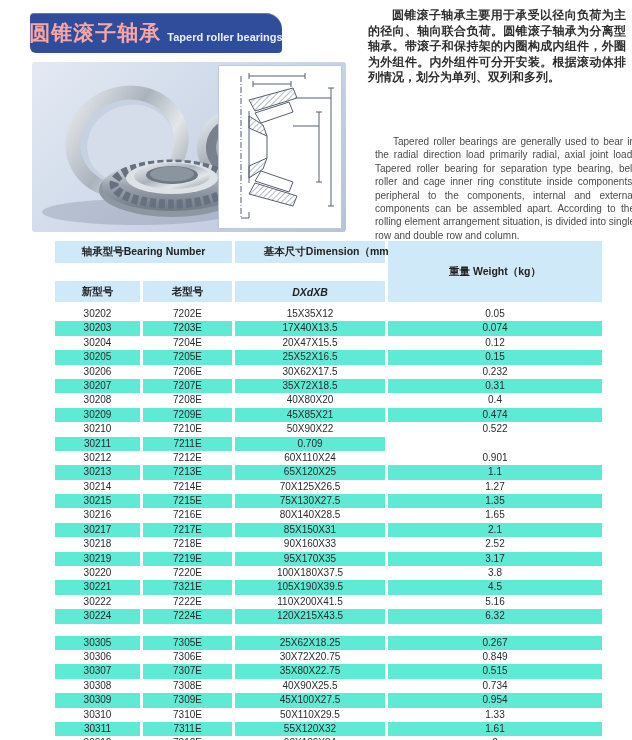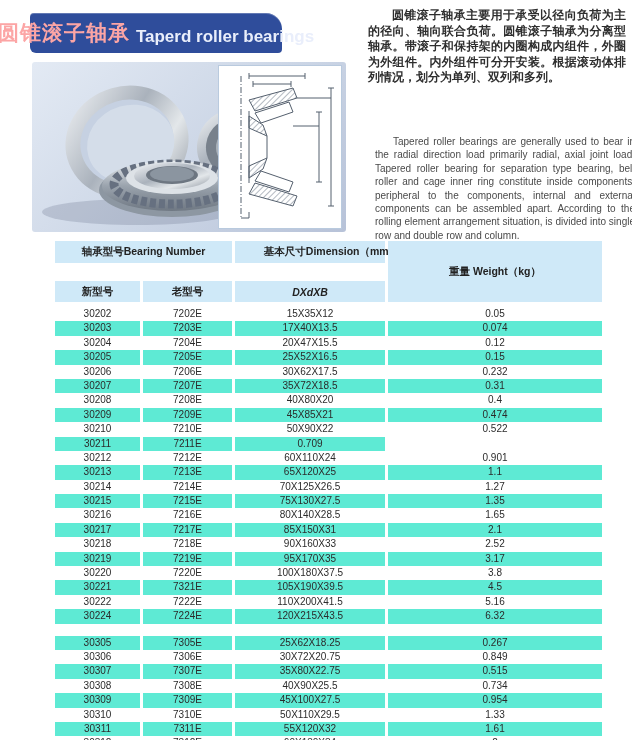--- a/index.html
+++ b/index.html
@@ -8,21 +8,21 @@
     font-family:"Liberation Sans", sans-serif;color:#333;overflow:hidden;
   }
   
   .banner{
     position:absolute;left:30px;top:13px;width:252px;height:40px;
     background:#2f4d9b;border-radius:4px 16px 4px 6px;
     display:flex;align-items:center;justify-content:center;gap:6px;
     box-shadow:inset 0 1px 0 rgba(255,255,255,.25);
   }
   .banner-zh{color:#fca5a5;font-size:21px;font-weight:bold;letter-spacing:1px;white-space:nowrap;}
-  .banner-en{color:#e9eefb;font-size:17px;font-weight:bold;white-space:nowrap;padding-top:8px;}
+  .banner-en{color:#e9eefb;font-size:11px;font-weight:bold;white-space:nowrap;padding-top:8px;}
   
   .figure{
     position:absolute;left:32px;top:62px;width:314px;height:170px;
     border-radius:3px;overflow:hidden;background:linear-gradient(135deg,#e3eaf4 0%,#ccd6e6 55%,#b7c2d8 100%);
   }
   .figure svg{display:block;}
   .drawing{
     position:absolute;right:4px;top:3px;width:124px;height:164px;
     background:#ffffff;border:1px solid #b9cade;box-sizing:border-box;
   }

